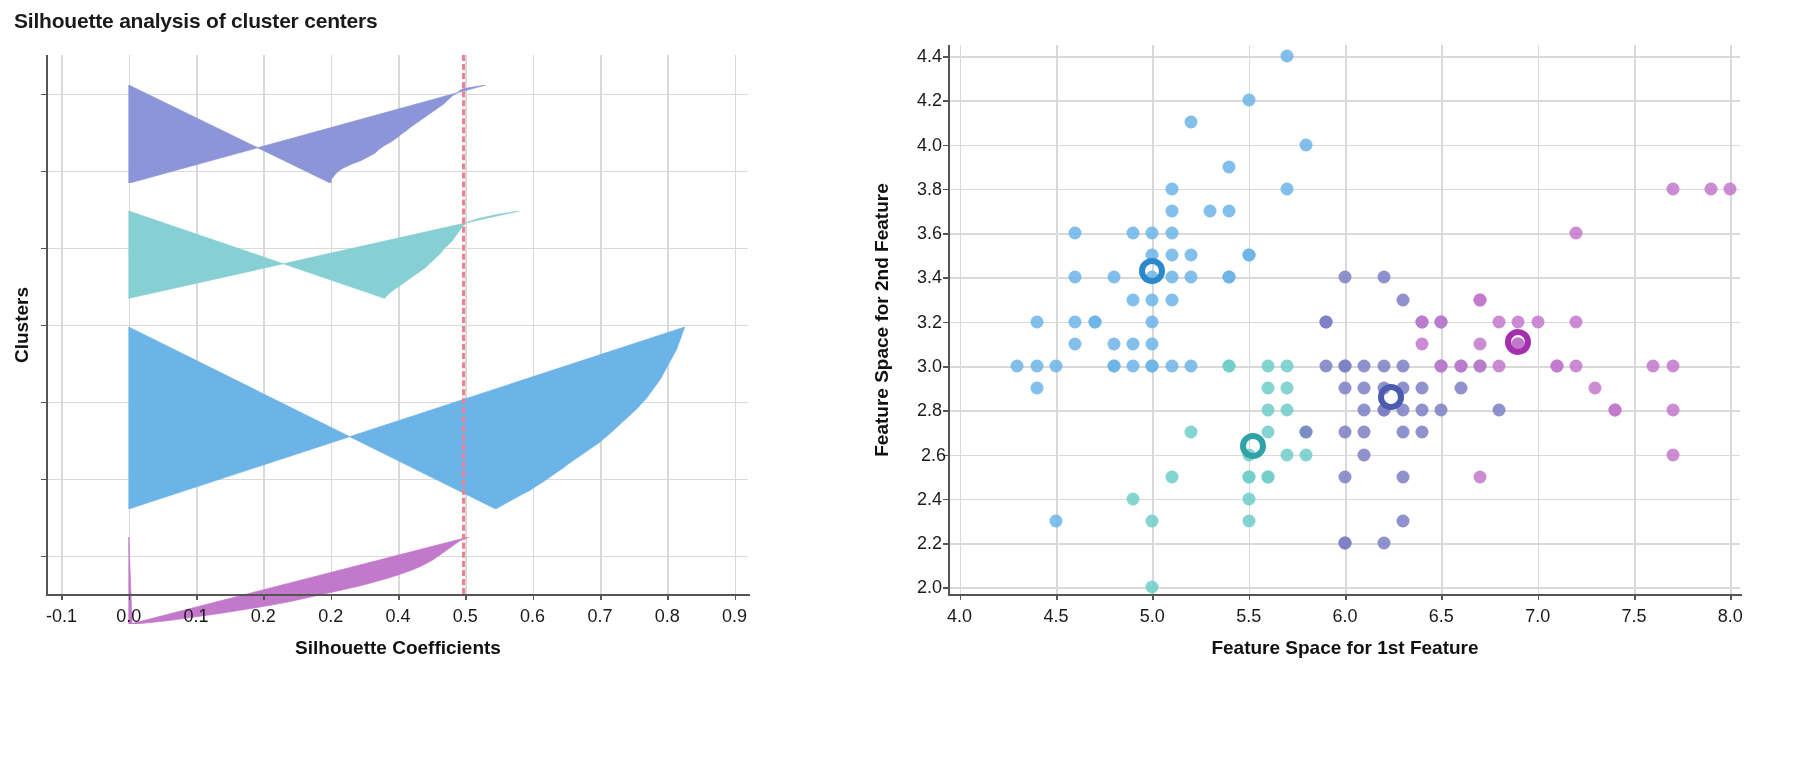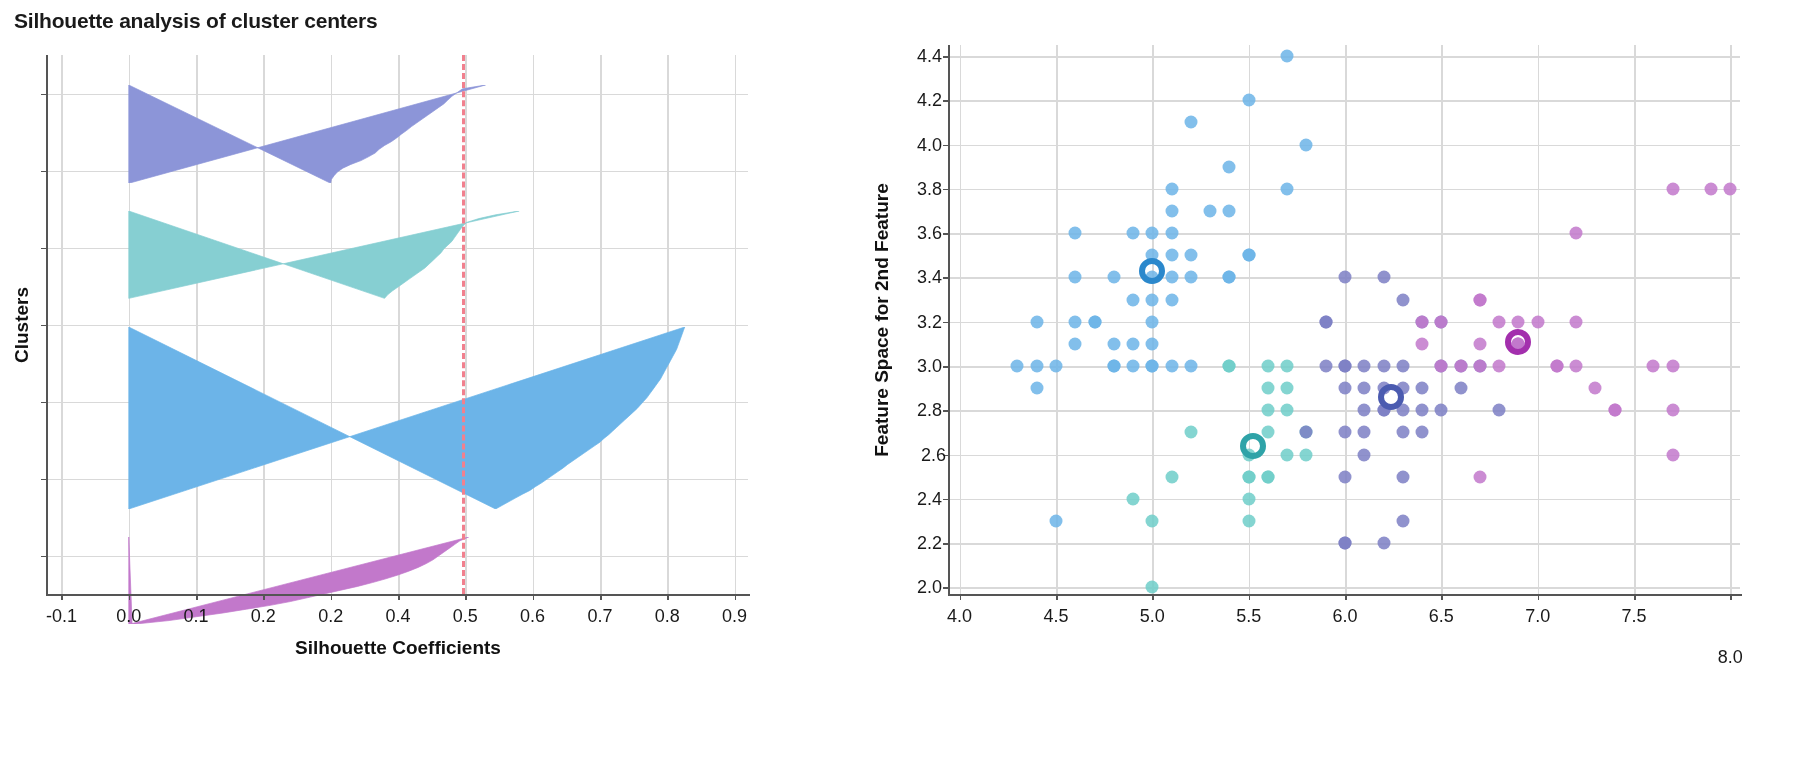--- a/index.html
+++ b/index.html
@@ -326,21 +326,21 @@
       <div class="ticklabel x" style="left: 388.659px; top: 606px;">5.5</div>
       <div class="tick x" style="left: 485px; top: 594px;"></div>
       <div class="ticklabel x" style="left: 485px; top: 606px;">6.0</div>
       <div class="tick x" style="left: 581.341px; top: 594px;"></div>
       <div class="ticklabel x" style="left: 581.341px; top: 606px;">6.5</div>
       <div class="tick x" style="left: 677.683px; top: 594px;"></div>
       <div class="ticklabel x" style="left: 677.683px; top: 606px;">7.0</div>
       <div class="tick x" style="left: 774.024px; top: 594px;"></div>
       <div class="ticklabel x" style="left: 774.024px; top: 606px;">7.5</div>
       <div class="tick x" style="left: 870.366px; top: 594px;"></div>
-      <div class="ticklabel x" style="left: 870.366px; top: 606px; margin-top: 41px;">8.0</div>
+      <div class="ticklabel x" style="left: 870.366px; top: 606px;">8.0</div>
       <div class="tick y" style="left: 83px; top: 587.359px;"></div>
       <div class="ticklabel y" style="left: 40px; top: 587.359px; width: 42px;">2.0</div>
       <div class="tick y" style="left: 83px; top: 543.085px;"></div>
       <div class="ticklabel y" style="left: 40px; top: 543.085px; width: 42px;">2.2</div>
       <div class="tick y" style="left: 83px; top: 498.81px;"></div>
       <div class="ticklabel y" style="left: 40px; top: 498.81px; width: 42px;">2.4</div>
       <div class="tick y" style="left: 83px; top: 454.536px;"></div>
       <div class="ticklabel y" style="left: 44px; top: 454.536px; width: 42px;">2.6</div>
       <div class="tick y" style="left: 83px; top: 410.262px;"></div>
       <div class="ticklabel y" style="left: 40px; top: 410.262px; width: 42px; text-align: right;">2.8</div>
@@ -355,16 +355,17 @@
       <div class="tick y" style="left: 83px; top: 188.891px;"></div>
       <div class="ticklabel y" style="left: 40px; top: 188.891px; width: 42px;">3.8</div>
       <div class="tick y" style="left: 83px; top: 144.617px;"></div>
       <div class="ticklabel y" style="left: 40px; top: 144.617px; width: 42px;">4.0</div>
       <div class="tick y" style="left: 83px; top: 100.343px;"></div>
       <div class="ticklabel y" style="left: 40px; top: 100.343px; width: 42px;">4.2</div>
       <div class="tick y" style="left: 83px; top: 56.0685px;"></div>
       <div class="ticklabel y" style="left: 40px; top: 56.0685px; width: 42px;">4.4</div>
       <div class="spine spine-left" style="left: 88px; top: 45px; height: 551px;"></div>
       <div class="spine spine-bottom" style="left: 88px; top: 594px; width: 794px;"></div>
+      <div class="axislabel xlab" style="left: 485px; top: 637px;">Feature Space for 1st Feature</div>
       <div class="axislabel ylab" style="left: 22px; top: 319.5px; transform: rotate(-90deg) translate(-50%, -50%);">Feature Space for 2nd Feature</div>
     </div>
 
 </div>
 
 </body></html>

